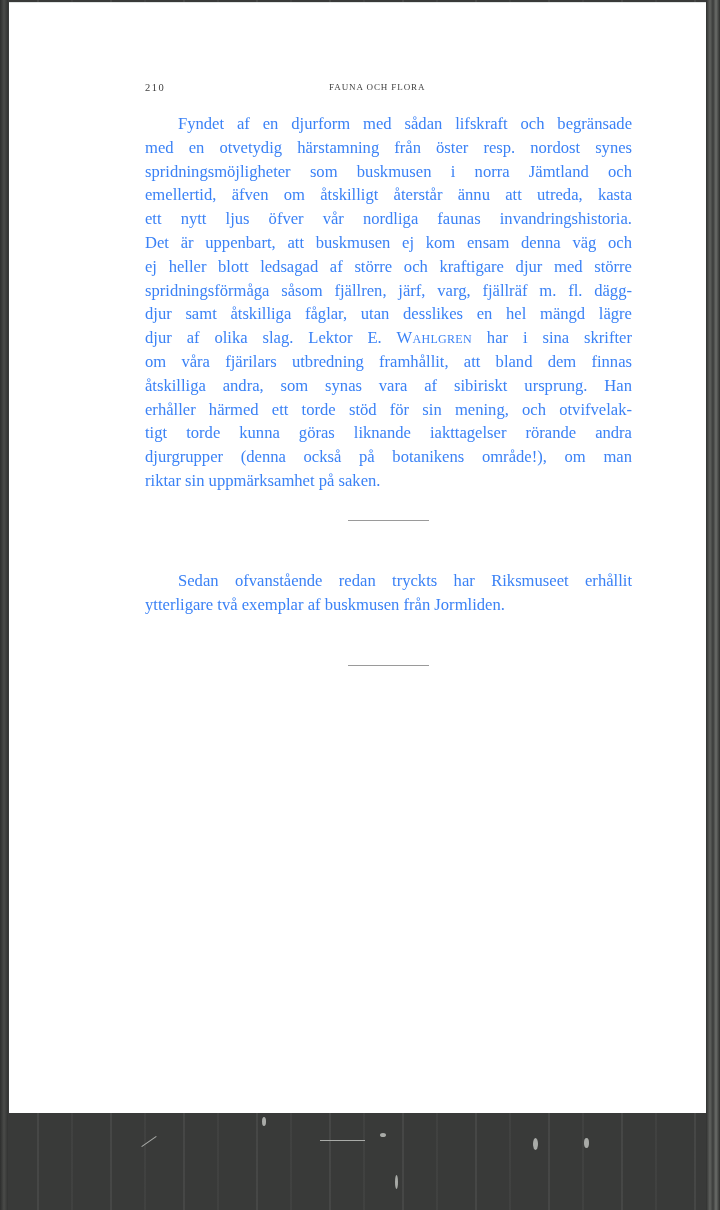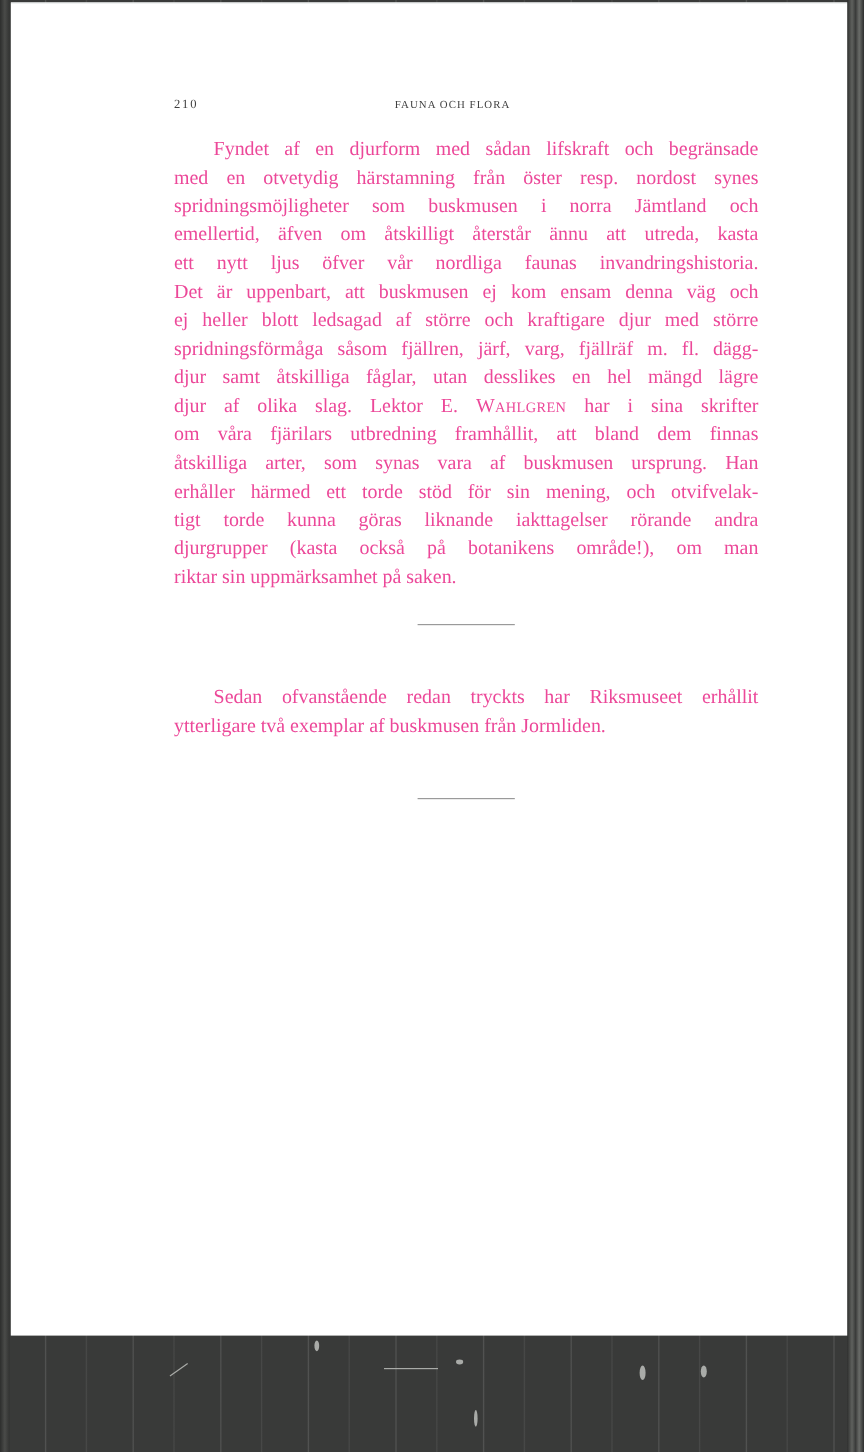--- a/index.html
+++ b/index.html
@@ -68,21 +68,21 @@
       position: absolute;
       left: 184px;
       top: 0;
       font-size: 9px;
       letter-spacing: 0.9px;
     }
     .text-block {
       position: absolute;
       left: 136px;
       width: 487px;
-      color: #ec4899;
+      color: #3b82f6;
       font-size: 16.6px;
       line-height: 23.8px;
     }
     .para-1 { top: 110px; }
     .para-2 { top: 567px; }
     .line {
       display: block;
       white-space: nowrap;
       text-align: justify;
       text-align-last: justify;
@@ -129,24 +129,24 @@
     <span class="line">med en otvetydig härstamning från öster resp. nordost synes</span>
     <span class="line">spridningsmöjligheter som buskmusen i norra Jämtland och</span>
     <span class="line">emellertid, äfven om åtskilligt återstår ännu att utreda, kasta</span>
     <span class="line">ett nytt ljus öfver vår nordliga faunas invandringshistoria.</span>
     <span class="line">Det är uppenbart, att buskmusen ej kom ensam denna väg och</span>
     <span class="line">ej heller blott ledsagad af större och kraftigare djur med större</span>
     <span class="line">spridningsförmåga såsom fjällren, järf, varg, fjällräf m. fl. dägg-</span>
     <span class="line">djur samt åtskilliga fåglar, utan desslikes en hel mängd lägre</span>
     <span class="line"><span>djur af olika slag. Lektor E. </span><span class="smallcaps">Wahlgren</span><span> har i sina skrifter</span></span>
     <span class="line">om våra fjärilars utbredning framhållit, att bland dem finnas</span>
-    <span class="line">åtskilliga arter, som synas vara af buskmusen ursprung. Han</span>
+    <span class="line">åtskilliga andra, som synas vara af sibiriskt ursprung. Han</span>
     <span class="line">erhåller härmed ett torde stöd för sin mening, och otvifvelak-</span>
     <span class="line">tigt torde kunna göras liknande iakttagelser rörande andra</span>
-    <span class="line">djurgrupper (kasta också på botanikens område!), om man</span>
+    <span class="line">djurgrupper (denna också på botanikens område!), om man</span>
     <span class="line last">riktar sin uppmärksamhet på saken.</span>
   </div>
 
   <div class="rule rule-1"></div>
 
   <div class="text-block para-2">
     <span class="line indent">Sedan ofvanstående redan tryckts har Riksmuseet erhållit</span>
     <span class="line last">ytterligare två exemplar af buskmusen från Jormliden.</span>
   </div>
 

